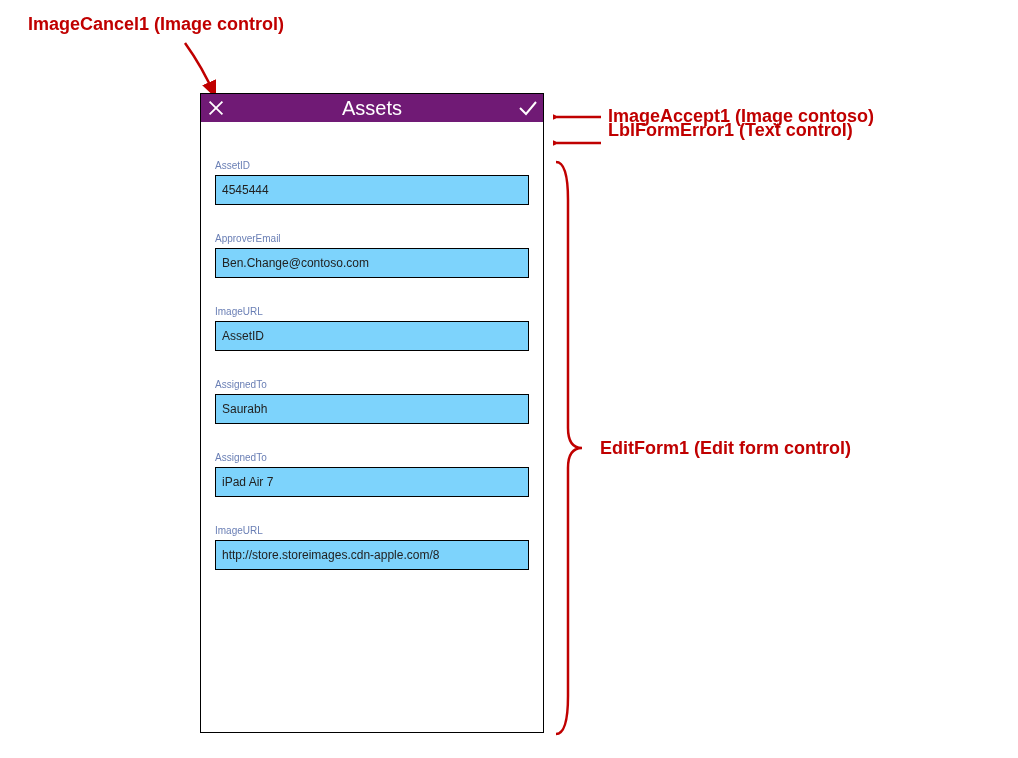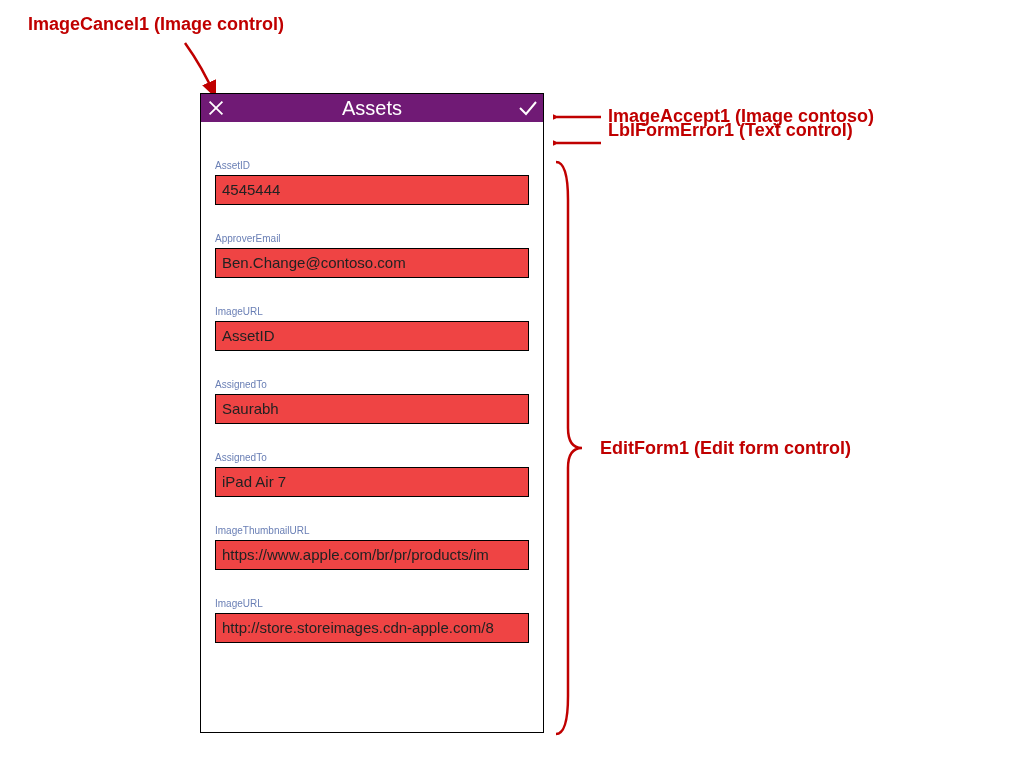--- a/index.html
+++ b/index.html
@@ -66,25 +66,25 @@
     color: #6a7fb5;
     font-size: 10px;
     margin-bottom: 4px;
     margin-top: 28px;
   }
   .finput {
     border: 1px solid #000;
     height: 30px;
     line-height: 28px;
     padding: 0 6px;
-    font-size: 15px;
+    font-size: 12px;
     color: #222;
     white-space: nowrap;
     overflow: hidden;
-    background: #ef4444;
+    background: #7dd3fc;
   }
   .finput.empty { height: 6px; padding:0; }
   .brace {
     position: absolute;
     pointer-events: none;
   }
 </style>
 </head>
 <body>
 
@@ -132,24 +132,20 @@
     </div>
     <div class="field">
       <div class="flabel">AssignedTo</div>
       <div class="finput">Saurabh</div>
     </div>
     <div class="field">
       <div class="flabel">AssignedTo</div>
       <div class="finput">iPad Air 7</div>
     </div>
     <div class="field">
-      <div class="flabel">ImageThumbnailURL</div>
-      <div class="finput">https://www.apple.com/br/pr/products/im</div>
-    </div>
-    <div class="field">
       <div class="flabel">ImageURL</div>
       <div class="finput">http://store.storeimages.cdn-apple.com/8</div>
     </div>
   </div>
 </div>
 
 <svg class="arrow" style="left:553px; top:108px;" width="50" height="20">
   <defs>
     <marker id="ah2" markerWidth="8" markerHeight="8" refX="1" refY="3" orient="auto">
       <path d="M7,0 L0,3 L7,6 Z" fill="#c00000"></path>

